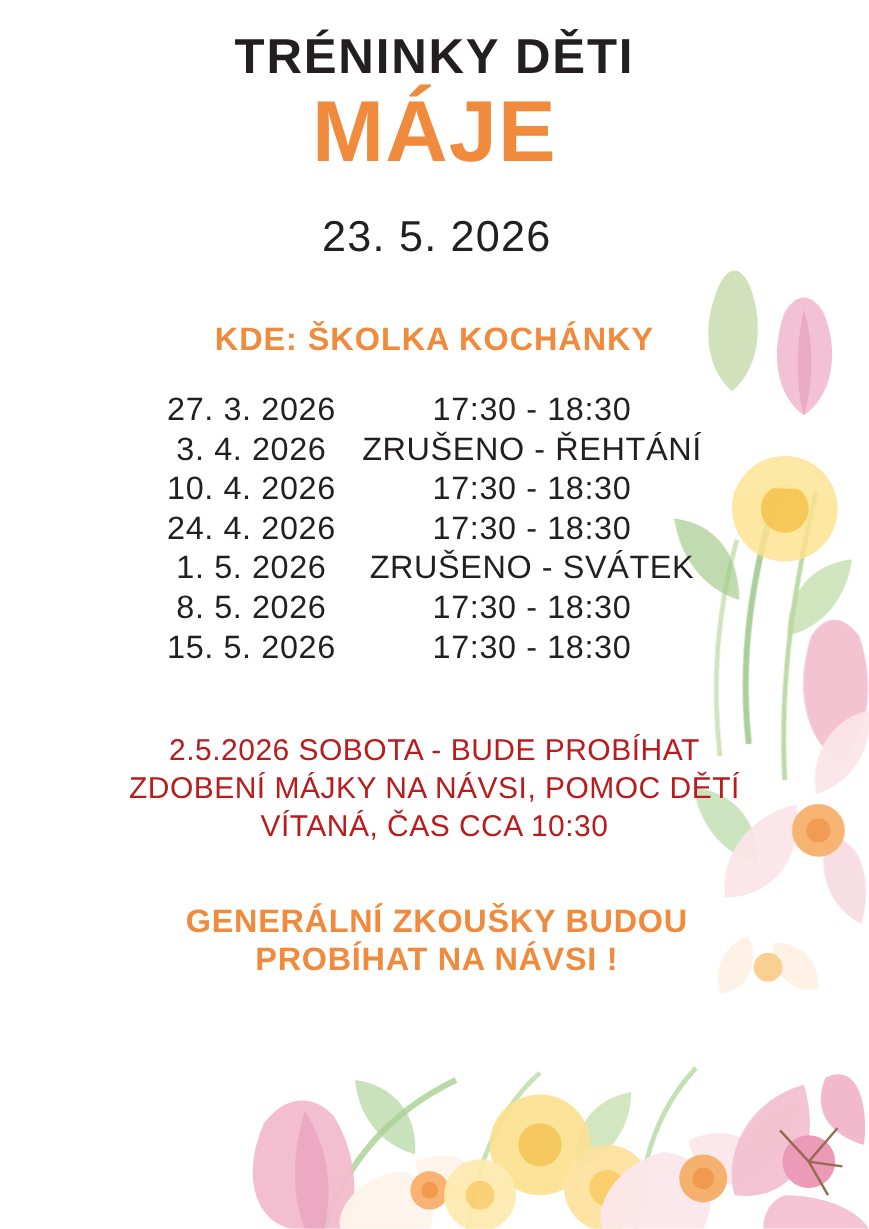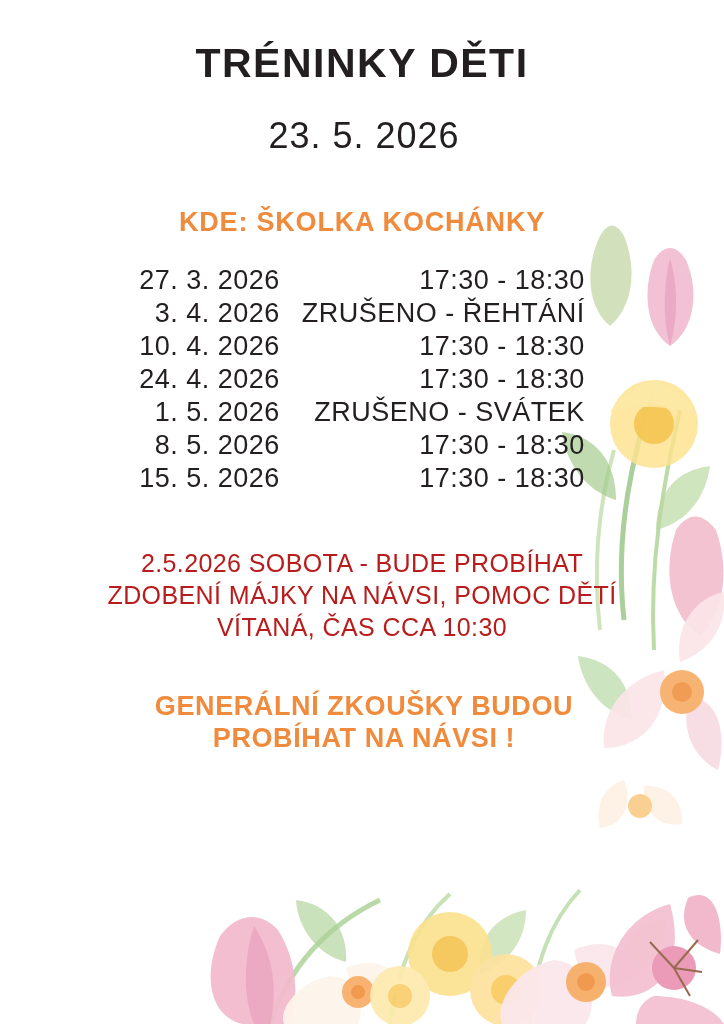--- a/index.html
+++ b/index.html
@@ -42,21 +42,21 @@
     z-index: 3;
     padding-top: 26px;
     text-align: center;
   }
   .kicker {
     font-size: 41px;
     font-weight: bold;
     letter-spacing: 1.5px;
     color: #231f20;
     line-height: 1.05;
-    margin: 16px;
+    margin: 0;
   }
   .title {
     font-size: 72px;
     font-weight: bold;
     color: #f08a3c;
     letter-spacing: 1px;
     line-height: 0.98;
     margin: 6px 0 0 0;
   }
   .title .line2 {
@@ -84,25 +84,25 @@
     border-collapse: collapse;
   }
   .schedule td {
     font-size: 27px;
     color: #231f20;
     padding: 1px 0;
     letter-spacing: 0.5px;
     white-space: nowrap;
   }
   .schedule td.day {
-    text-align: right;
+    text-align: center;
     padding-right: 22px;
   }
   .schedule td.time {
-    text-align: right;
+    text-align: center;
     margin-left: 24px;
   }
 
   
   .note {
     margin: 48px auto 0 auto;
     width: 600px;
     font-size: 25px;
     color: #b91c1c;
     line-height: 1.28;
@@ -223,20 +223,21 @@
         </g>
       </g>
     </g>
   </svg>
 
   <div class="content">
 
     <div class="kicker">TRÉNINKY DĚTI</div>
 
     <h1 class="title">
+      <span class="line2">MÁJE</span>
     </h1>
 
     <div class="event-date">23. 5. 2026</div>
 
     <div class="place">KDE: ŠKOLKA KOCHÁNKY</div>
 
     <table class="schedule">
       <tbody>
         <tr>
           <td class="day">27. 3. 2026</td>

